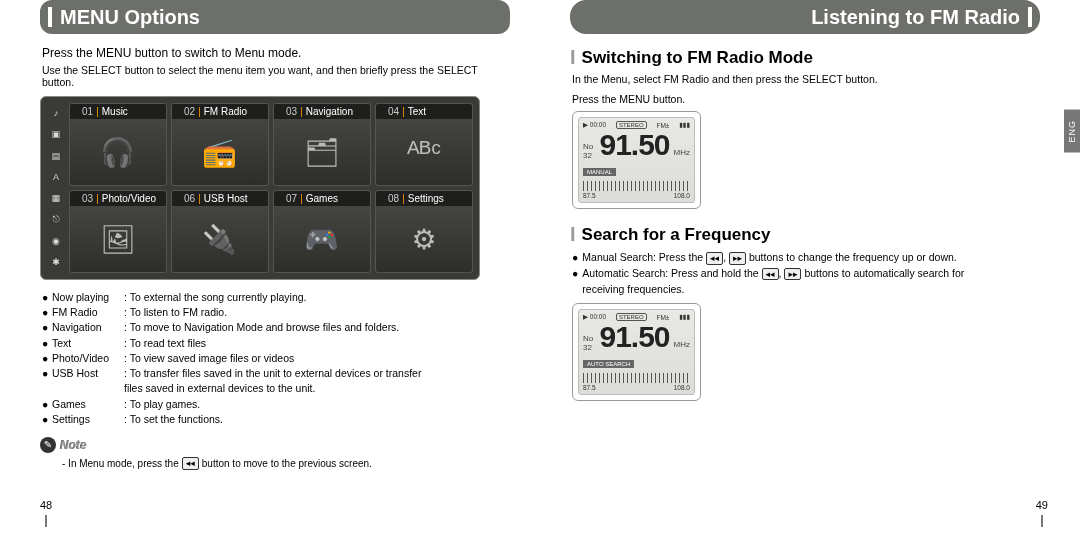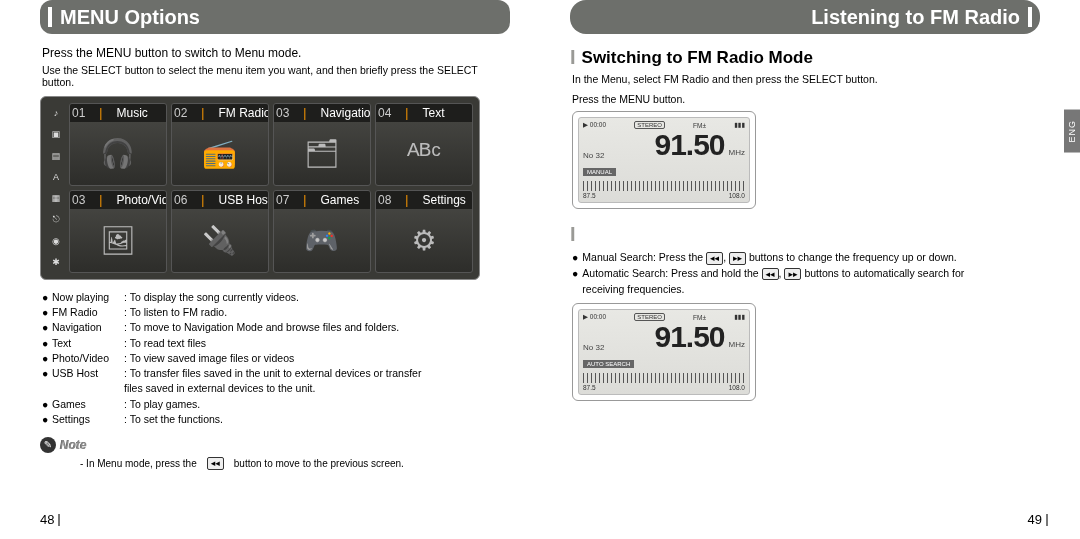--- a/index.html
+++ b/index.html
@@ -90,24 +90,24 @@
     border-radius: 3px;
     background: linear-gradient(#4a4a46, #2d2d2a);
     position: relative;
     overflow: hidden;
     display: flex;
     flex-direction: column;
   }
   .tile-head {
     background: #1e1e1c;
     color: #fff;
-    font-size: 12px;
-    padding: 2px 2px;
-    display: flex;
-    gap: 14px;
+    font-size: 10px;
+    padding: 2px 12px;
+    display: flex;
+    gap: 3px;
     white-space: nowrap;
   }
   .tile-head .num { color: #ccc; }
   .tile-head .bar { color: #f90; }
   .tile-body {
     flex: 1;
     display: flex;
     align-items: center;
     justify-content: center;
     color: #bbb;
@@ -132,38 +132,38 @@
   .note-icon {
     width: 16px; height: 16px; border-radius: 50%;
     background: #333; color: #fff; font-size: 10px;
     display: flex; align-items: center; justify-content: center;
   }
   .note-label {
     font-style: italic; font-weight: bold; font-size: 12px;
     color: #888;
     text-shadow: 0.5px 0.5px 0 #fff, -0.5px -0.5px 0 #555;
   }
-  .note-text { font-size: 10px; margin-left: 40px; display: flex; align-items: center; gap: 10px; flex-wrap: wrap;}
+  .note-text { font-size: 10px; margin-left: 22px; display: flex; align-items: center; gap: 3px; flex-wrap: wrap;}
 
   
   .sect-head {
     display: flex;
     align-items: center;
     gap: 6px;
     font-size: 17px;
     font-weight: bold;
     margin: 8px 0 4px 0;
   }
   .sect-head .pipe { color: #9a9a96; font-size: 20px; font-weight: bold; }
 
   
   .radio-screen {
     border: 1px solid #999;
     border-radius: 6px;
-    width: 184px;
+    width: 129px;
     padding: 5px;
     background: #fff;
     margin: 6px 0 14px 2px;
   }
   .radio-lcd {
     background: linear-gradient(#e8e8e4, #dcdcd8);
     border: 1px solid #bbb;
     border-radius: 3px;
     padding: 3px 4px;
   }
@@ -223,24 +223,25 @@
     border: 1px solid #333;
     border-radius: 2px;
     background: #eee;
     line-height: 1.2;
   }
 
   
   .pagenum {
     position: absolute;
     bottom: 12px;
-    font-size: 13px;
+    font-size: 11px;
     display: flex;
     align-items: center;
     gap: 4px;
+    flex-direction: column;
   }
   .pagenum .tick { width: 2px; height: 12px; background: #777; }
   .pagenum.left { left: 40px; }
   .pagenum.right { right: 32px; }
 
   
   .eng-tab {
     position: absolute;
     right: 0; top: 110px;
     background: #777; color: #fff;
@@ -340,21 +341,21 @@
             </div>
           <div class="tile-body">⚙</div>
         </div>
       </div>
     </div>
 
     <div class="defs">
       <div class="row">
           <span class="bul">●</span>
           <span class="term">Now playing</span>
-          <span class="desc">: To display the song currently videos.</span>
+          <span class="desc">: To external the song currently playing.</span>
         </div>
       <div class="row">
           <span class="bul">●</span>
           <span class="term">FM Radio</span>
           <span class="desc">: To listen to FM radio.</span>
         </div>
       <div class="row">
           <span class="bul">●</span>
           <span class="term">Navigation</span>
           <span class="desc">: To move to Navigation Mode and browse files and folders.</span>
@@ -433,20 +434,21 @@
         <div class="radio-scale"></div>
         <div class="radio-scale-labels">
           <span>87.5</span>
           <span>108.0</span>
         </div>
       </div>
     </div>
 
     <div class="sect-head">
       <span class="pipe">I</span>
+      <span>Search for a Frequency</span>
     </div>
 
     <div class="bullet-list">
       <div class="row">
         <span>●</span>
         <span class="txt">
           <span>Manual Search: Press the</span>
           <span class="inline-icon">◂◂</span>,
           <span class="inline-icon">▸▸</span>
           <span>buttons to change the frequency up or down.</span>

